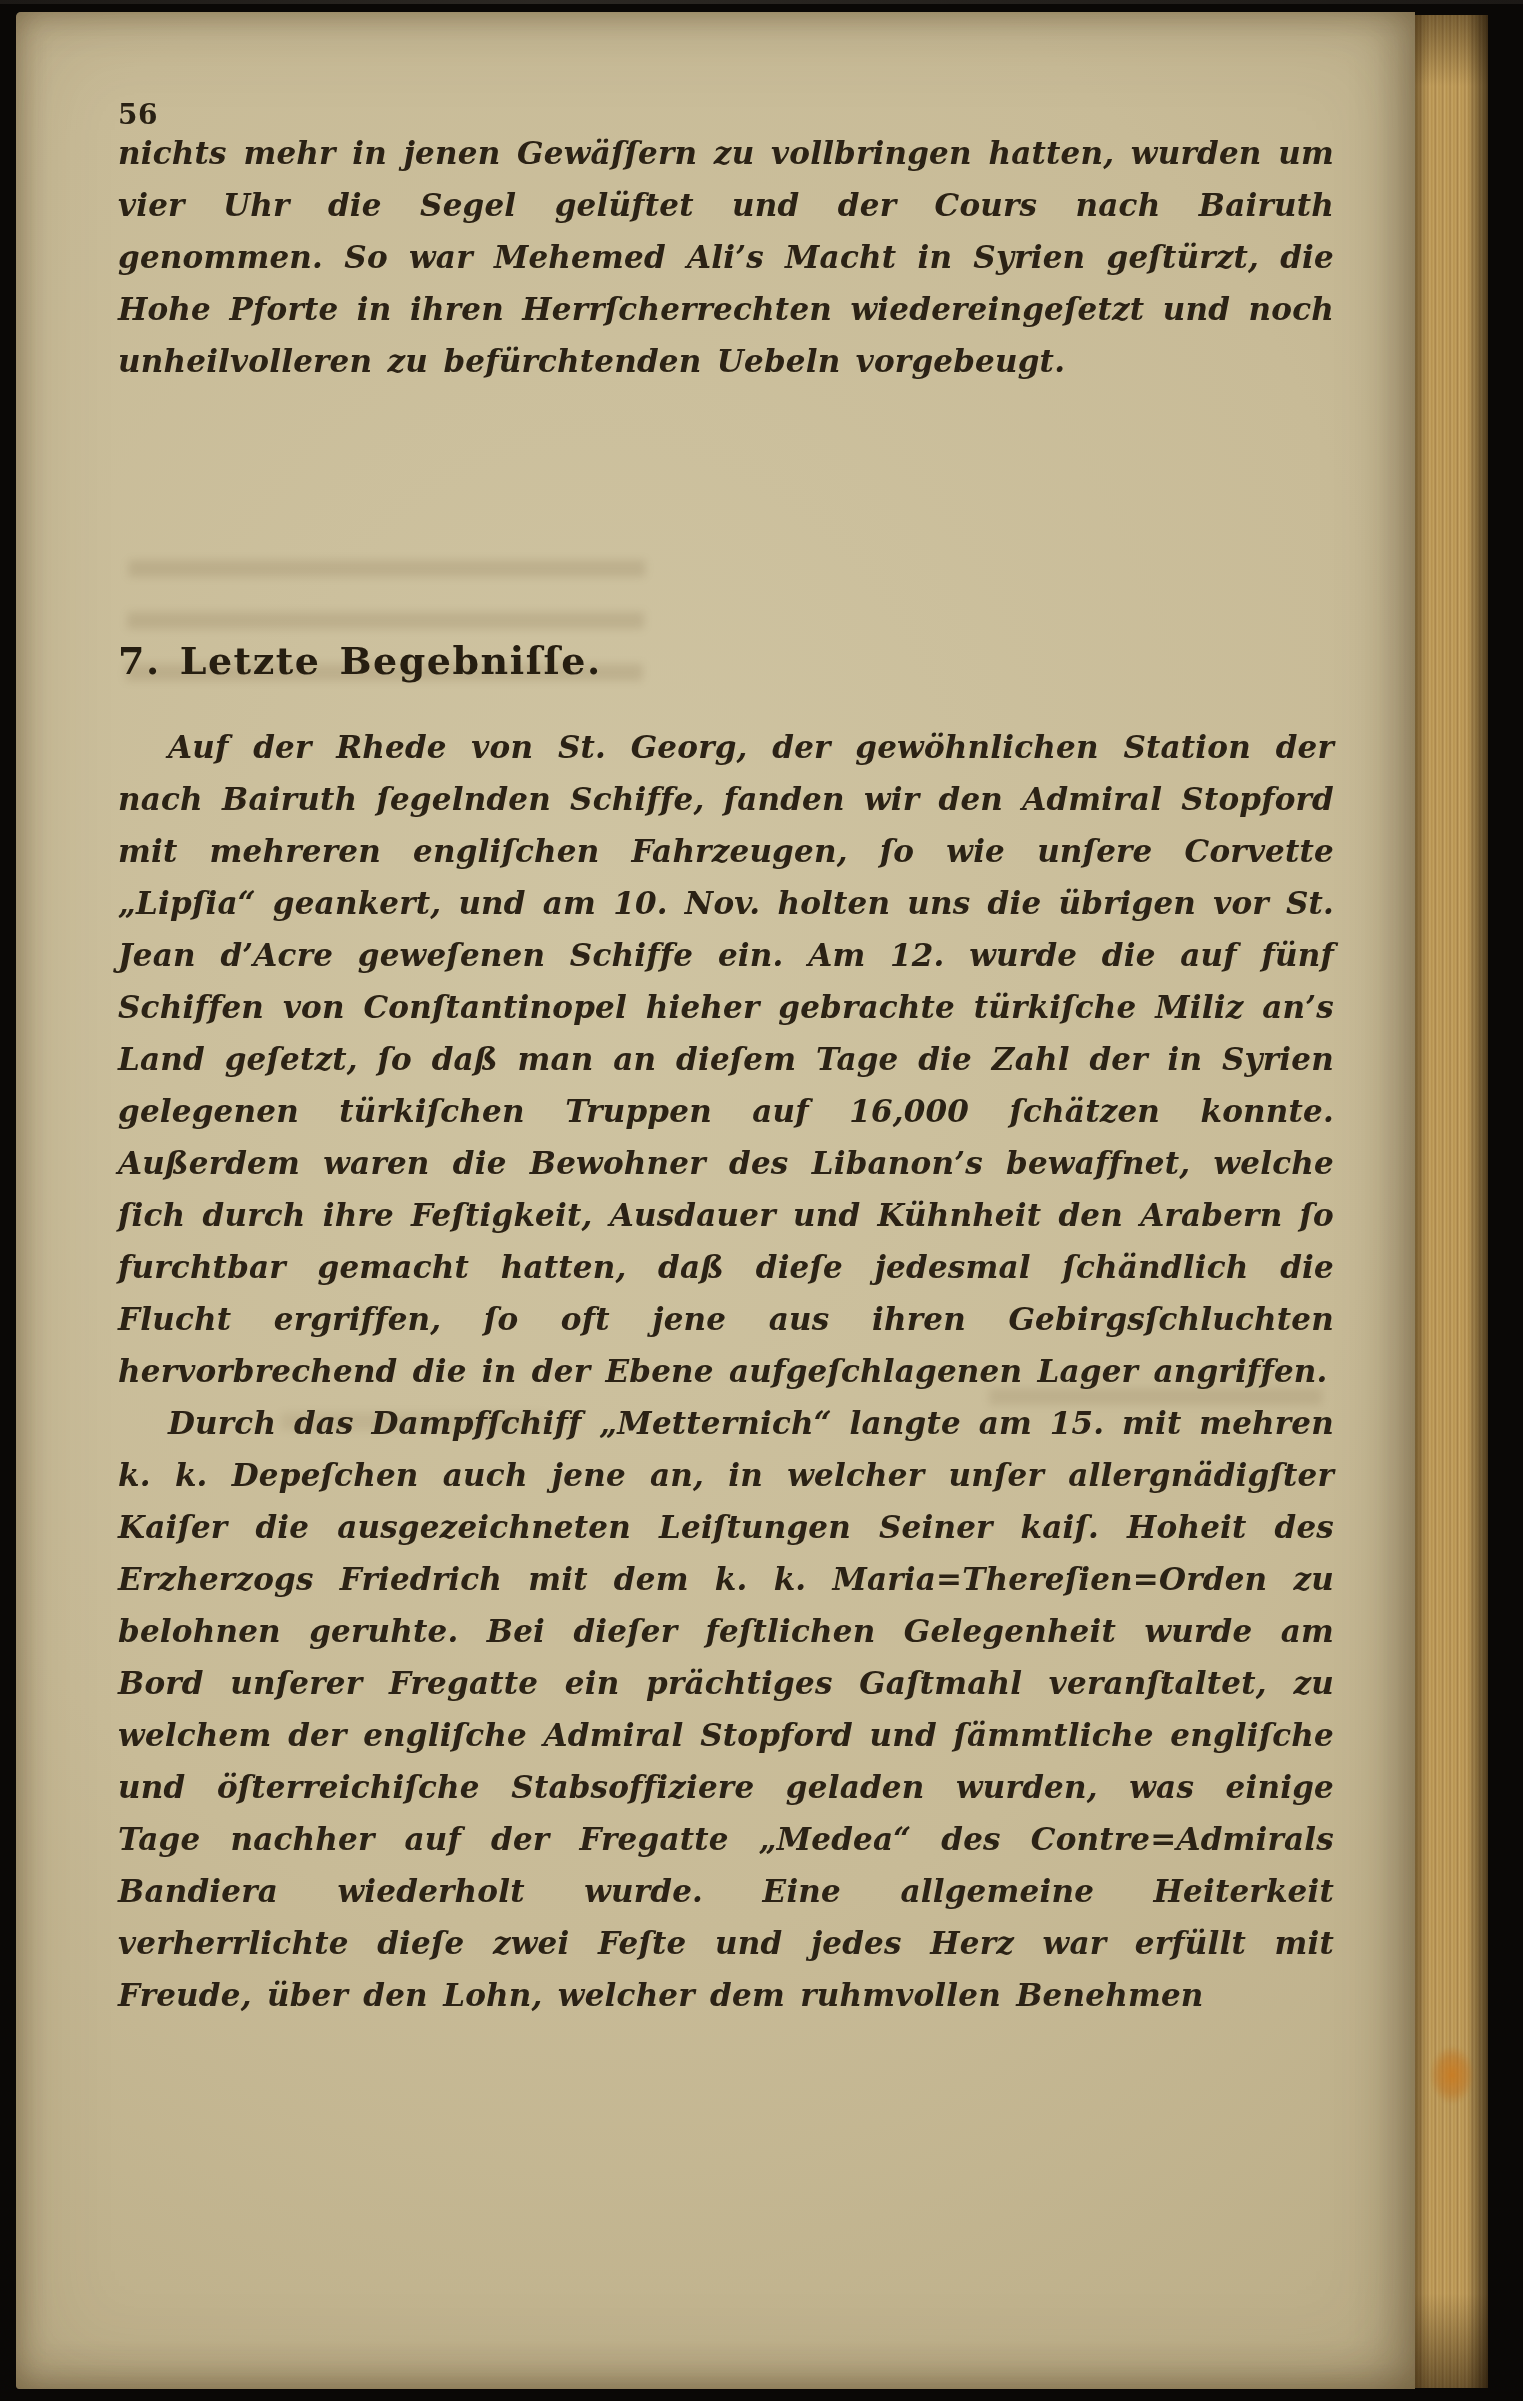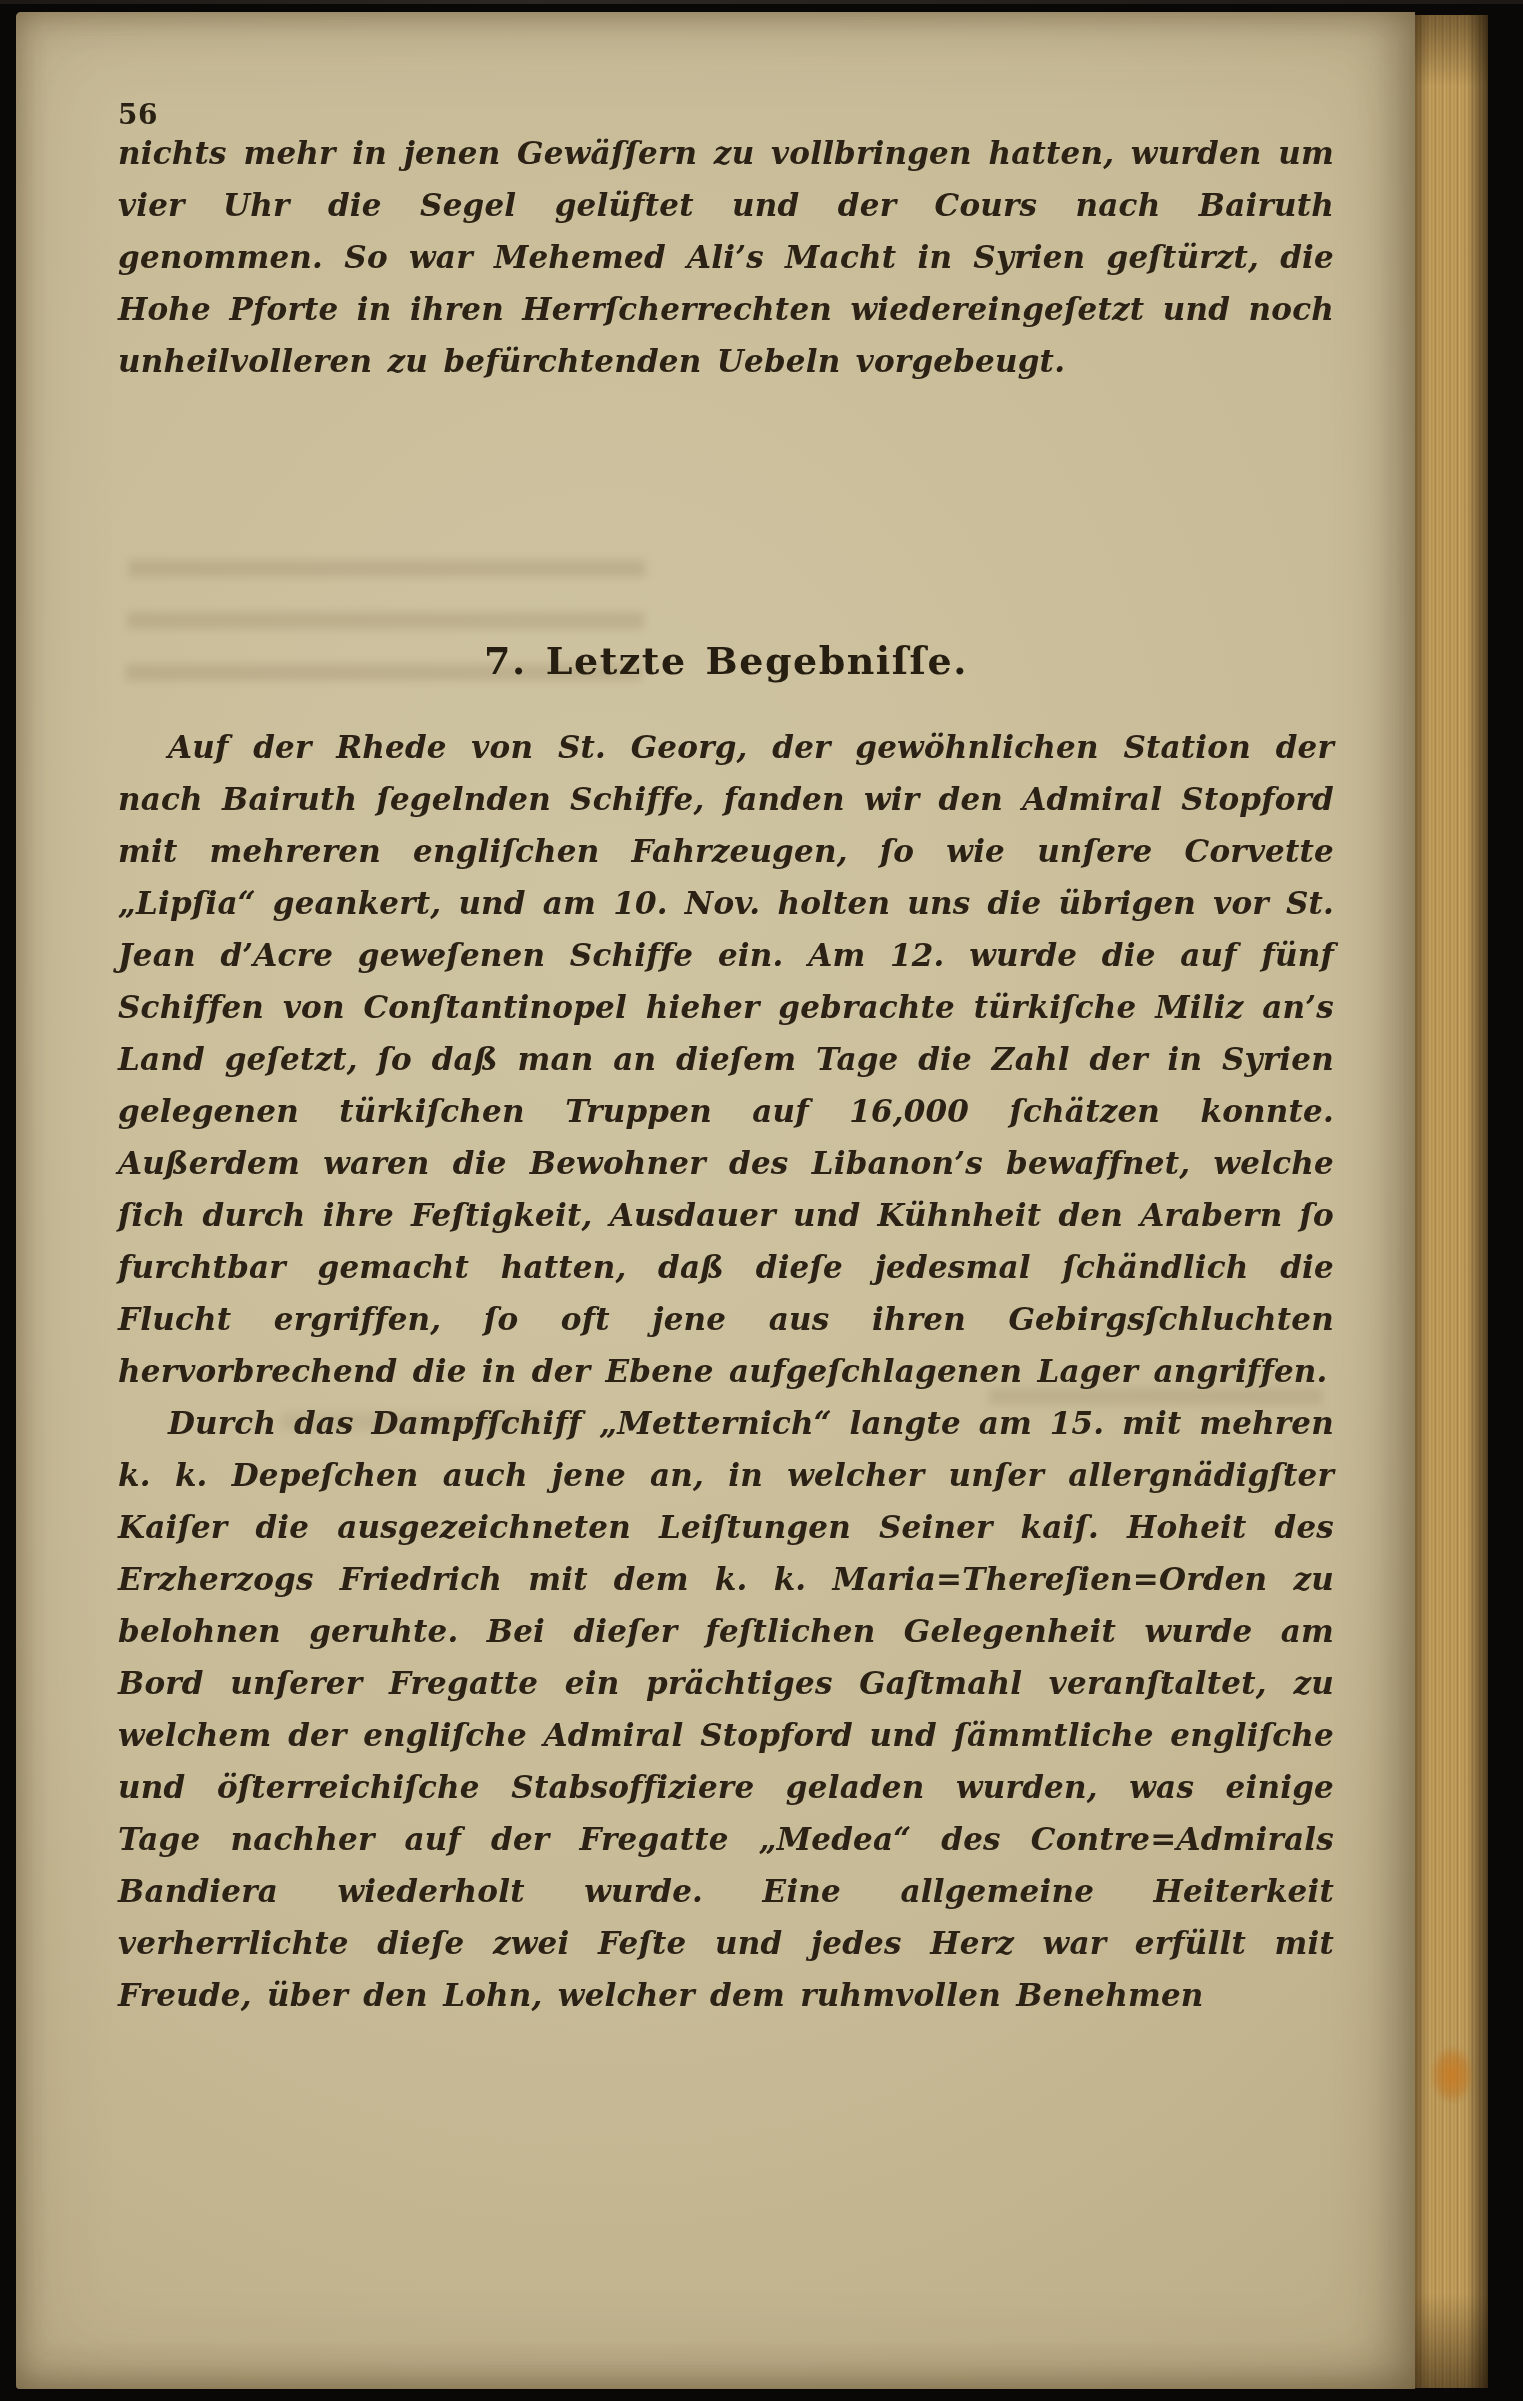--- a/index.html
+++ b/index.html
@@ -78,21 +78,21 @@
   .content {
     position:absolute; left:102px; top:115px; width:1216px;
     color:#2b2215;
     font-size:31px; line-height:52px; font-weight:bold;
     text-align:justify;
     word-spacing:4.3px; letter-spacing:0.2px;
   }
   .para { text-indent:0;font-style:italic; }
   .para.indented { text-indent:50px; }
   .heading {
-    text-align:center;
+    text-align:left;
     font-size:38px; line-height:57px;
     letter-spacing:1.5px;
     margin-top:245px; margin-bottom:32px;
     color:#261e11;
     text-indent:0;
   }
 </style>
 </head>
 <body>
 

